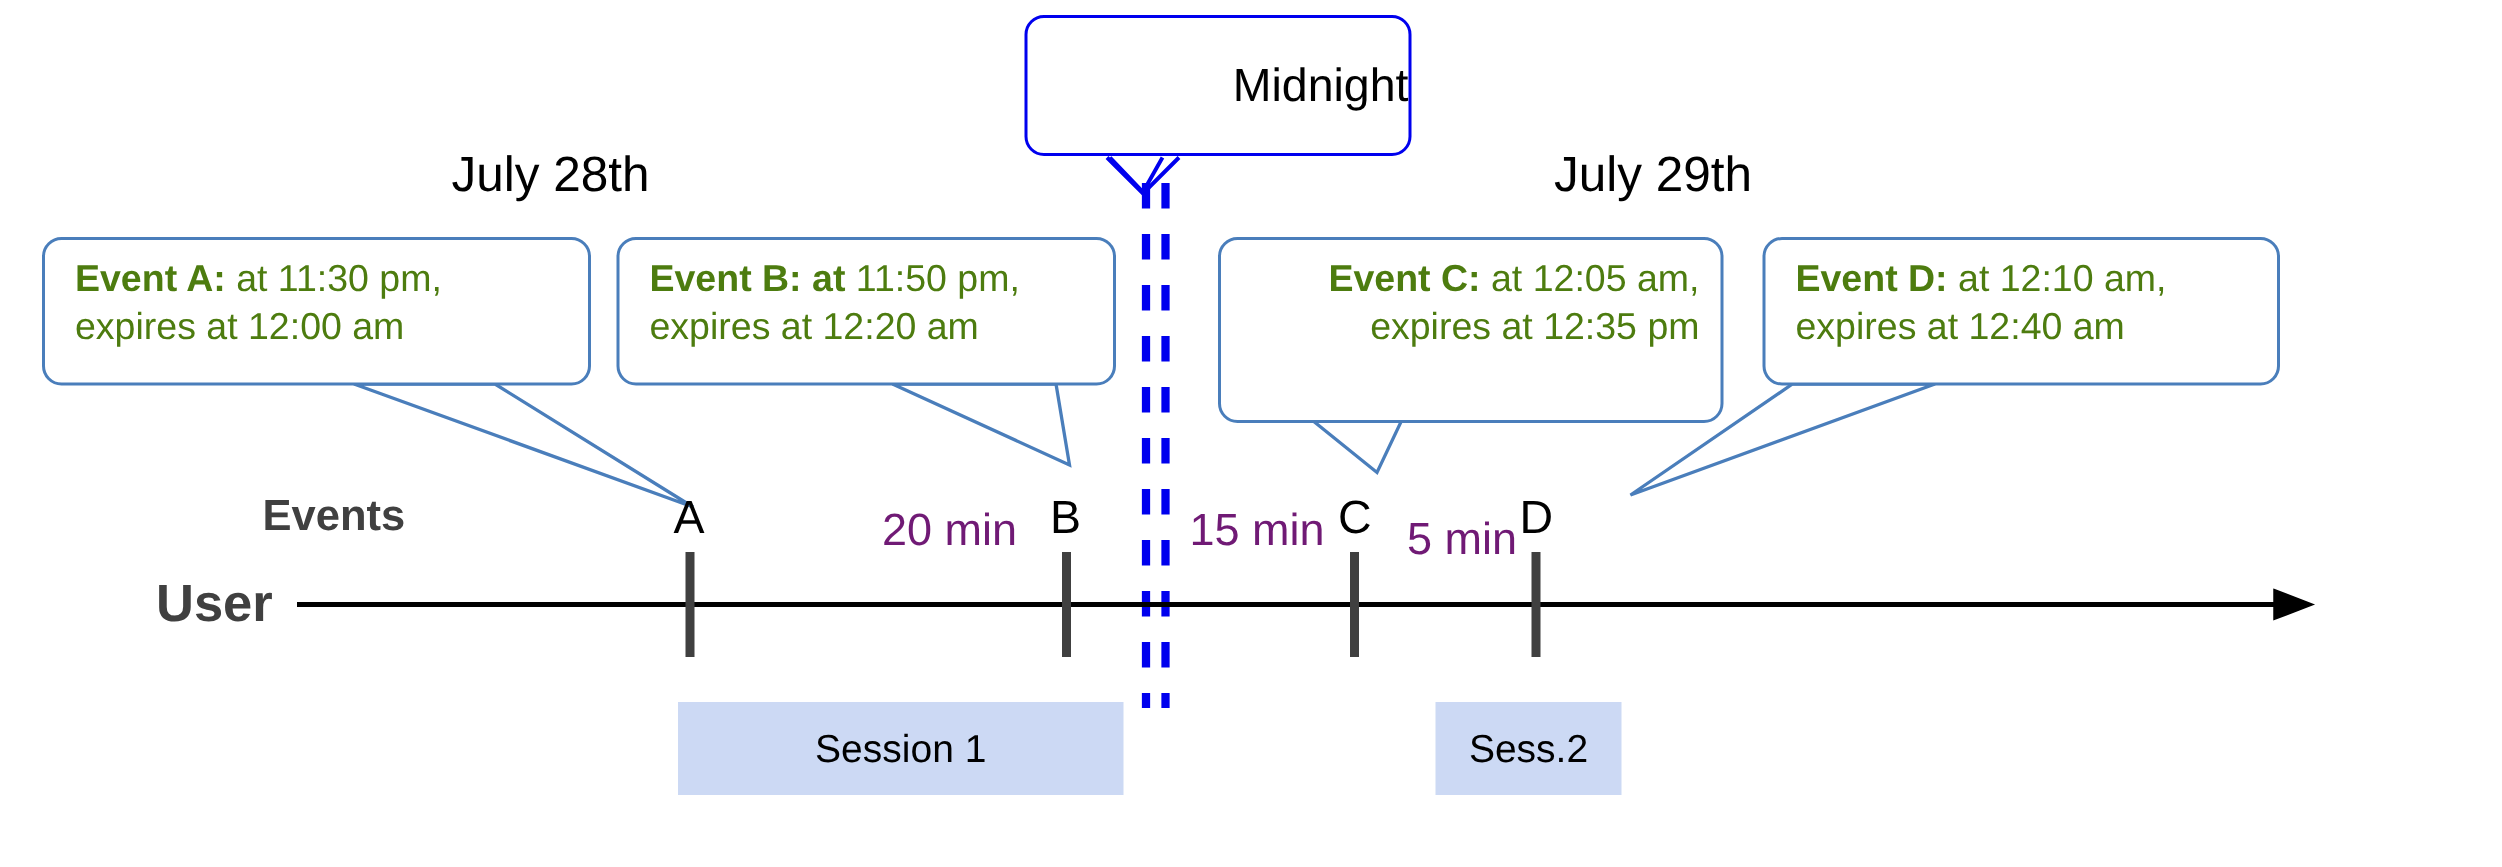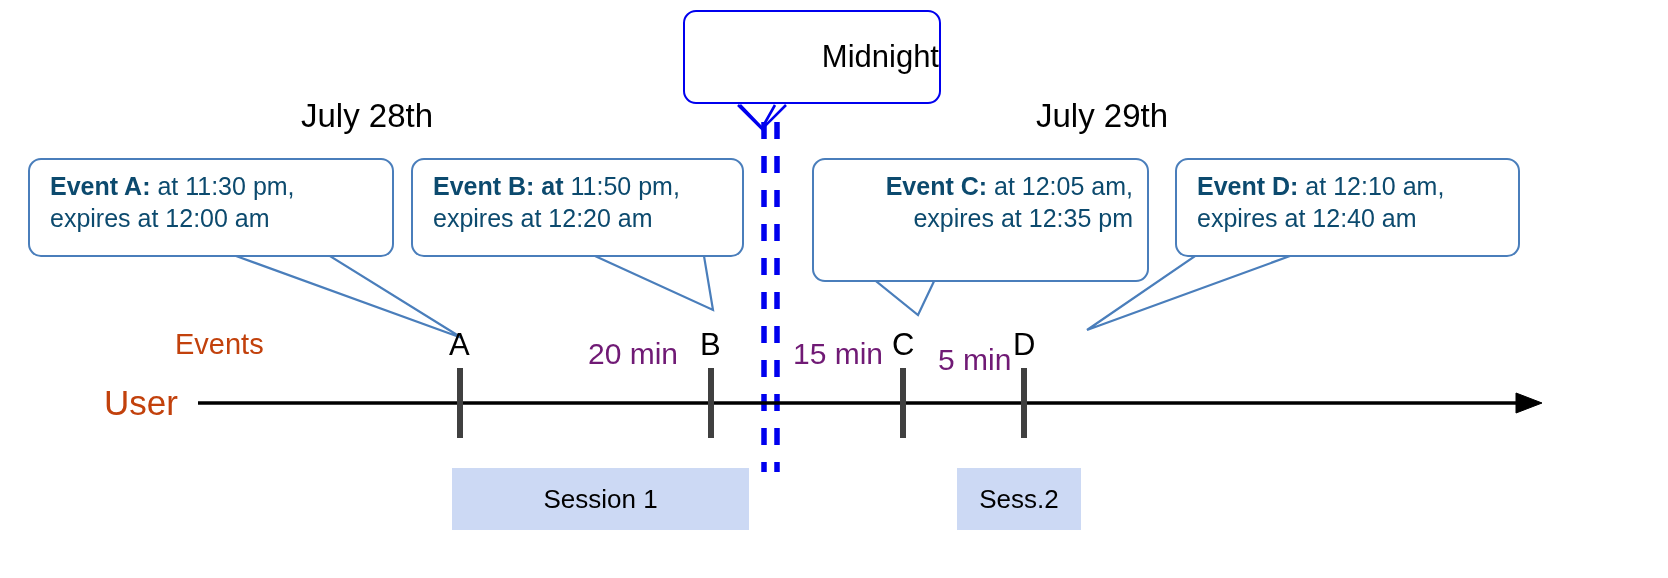--- a/index.html
+++ b/index.html
@@ -25,43 +25,44 @@
   }
   .callout {
     position: absolute;
     box-sizing: border-box;
     background: #ffffff;
     border: 2.2px solid #4a7ebb;
     border-radius: 13px;
     padding: 10px 14px 8px 20px;
     font-size: 25px;
     line-height: 1.28;
-    color: #0c4a6e;
+    color: #4d7c0f;
     z-index: 4;
   }
   .callout b { font-weight: bold; }
   .midnight-box {
     position: absolute;
     box-sizing: border-box;
     background: #ffffff;
     border: 2.6px solid #0000ee;
     border-radius: 13px;
     display: flex;
     align-items: center;
     justify-content: flex-end;
     font-size: 31px;
     color: #000000;
     z-index: 5;
   }
   .axis-label {
     position: absolute;
     font-size: 30px;
-    color: #c2410c;
-    white-space: nowrap;
-    z-index: 3;
+    color: #404040;
+    white-space: nowrap;
+    z-index: 3;
+    font-weight: bold;
   }
   .date-label {
     position: absolute;
     font-size: 33px;
     color: #000000;
     white-space: nowrap;
     z-index: 3;
   }
   .tick-label {
     position: absolute;

